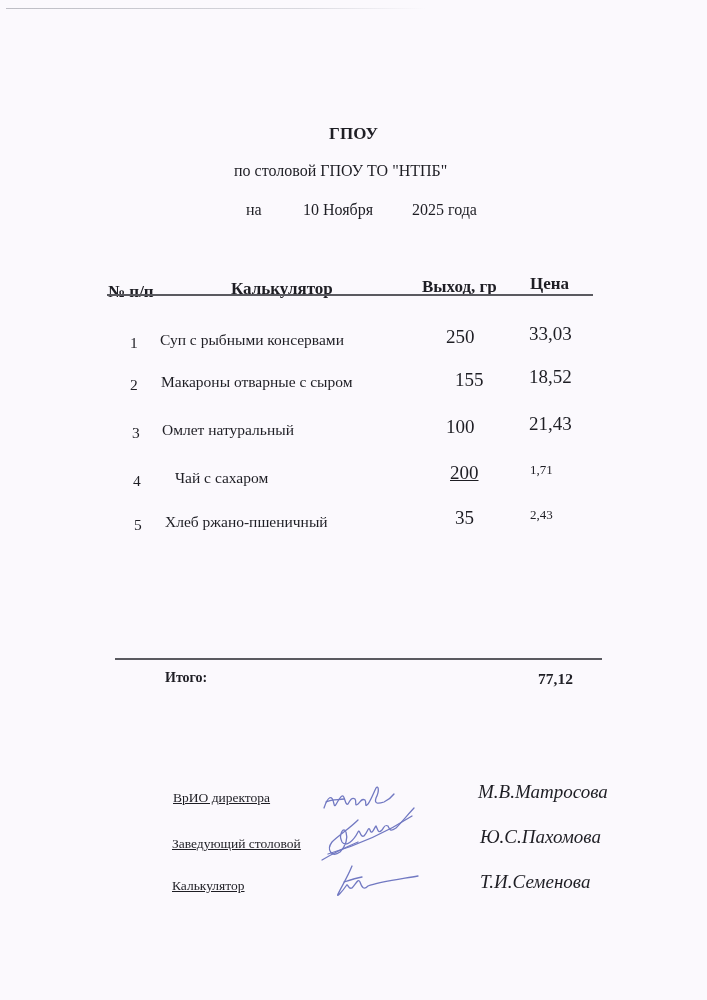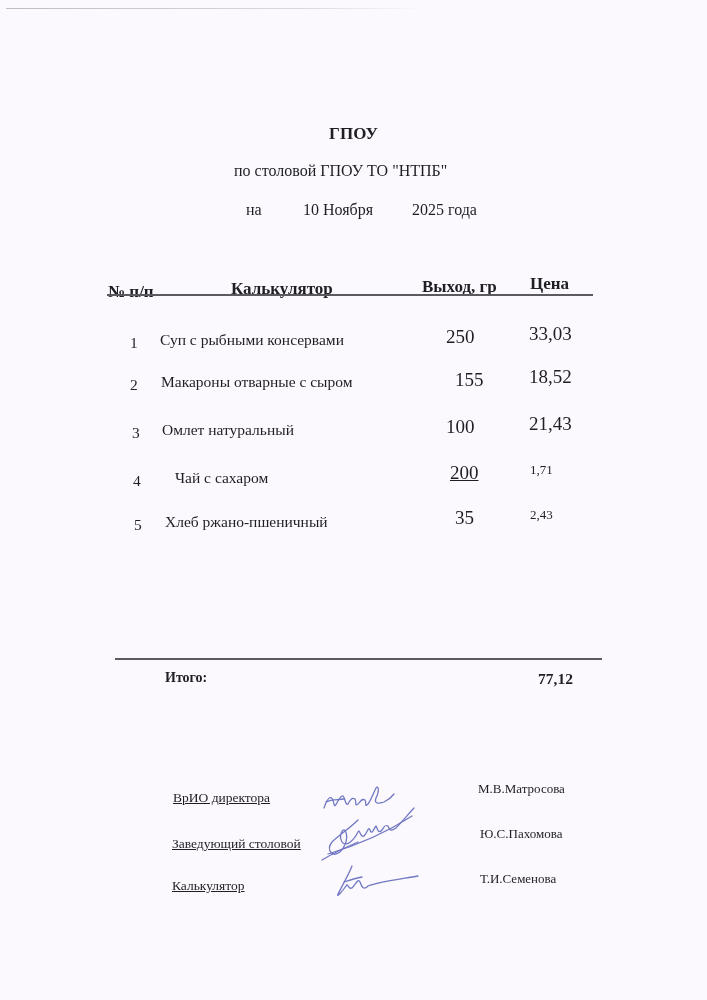--- a/index.html
+++ b/index.html
@@ -46,21 +46,21 @@
     }
 
     .cell { font-size: 15.5px; }
     .cell.num { font-size: 19px; }
     .cell.small { font-size: 13px; text-align: center; }
 
     .total-label { left: 165px; top: 670px; font-weight: bold; font-size: 14px; }
     .total-value { left: 538px; top: 670px; font-weight: bold; font-size: 15.5px; }
 
     .sig-role { font-size: 13.5px; text-decoration: underline; }
-    .sig-name { font-size: 13px; }
+    .sig-name { font-size: 19px; font-style: italic; }
 
     .signature-art {
       position: absolute;
       left: 318px;
       top: 782px;
       width: 110px;
       height: 118px;
     }
   </style>
 </head>

